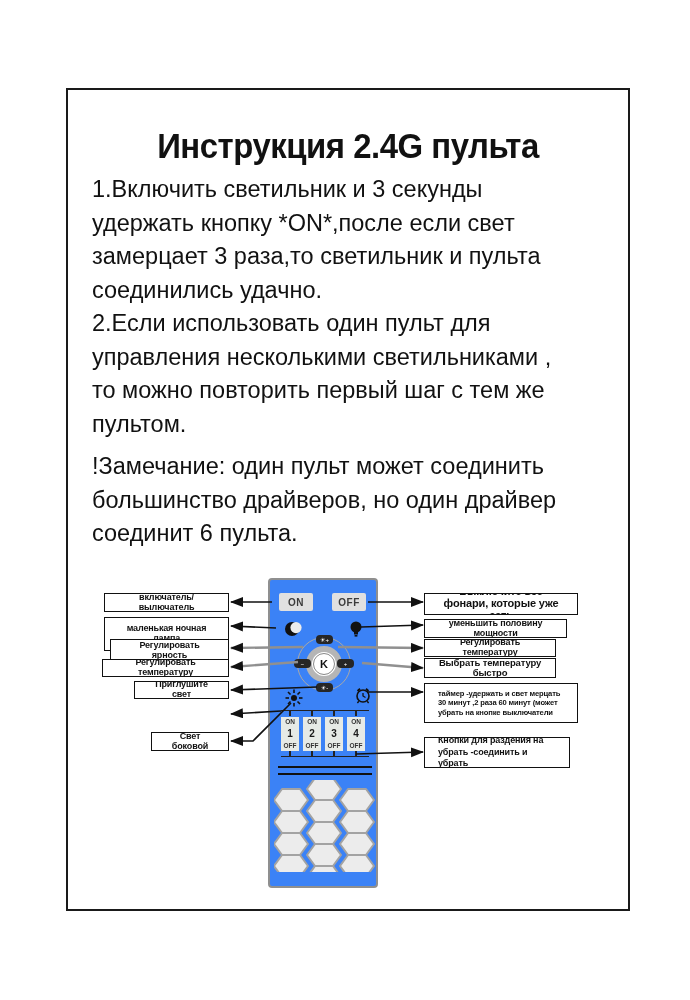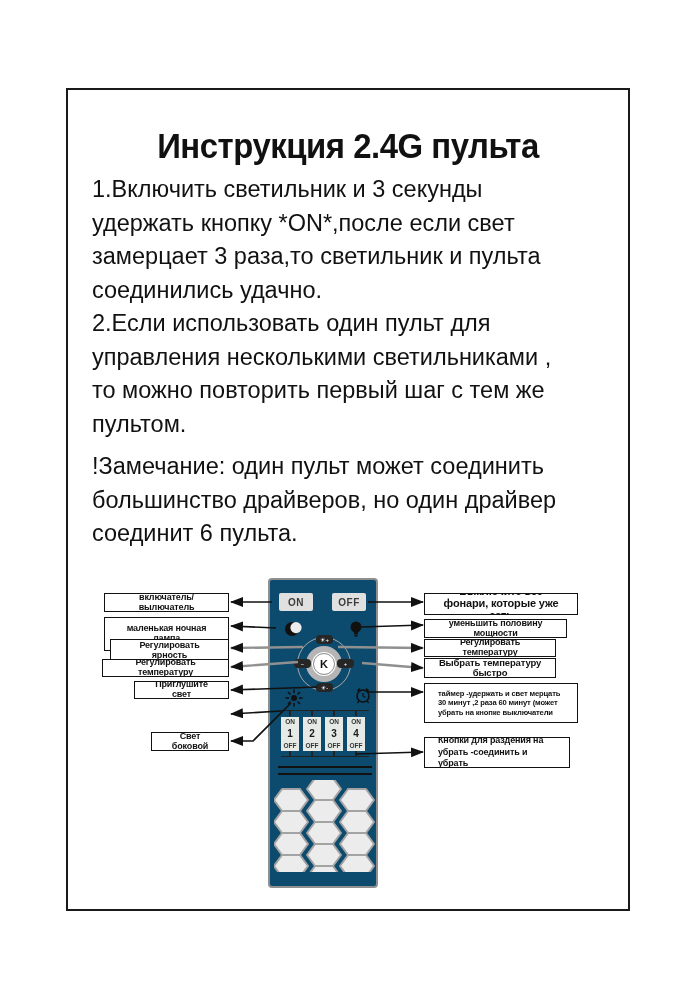--- a/index.html
+++ b/index.html
@@ -47,21 +47,21 @@
   .rl1{left:424px;top:18px;width:154px;height:22px;font-size:11px;}
   .rl2{left:424px;top:44px;width:143px;height:19px;}
   .rl3{left:424px;top:64px;width:132px;height:18px;}
   .rl4{left:424px;top:83px;width:132px;height:20px;font-size:9.5px;}
   .rl5{left:424px;top:108px;width:154px;height:40px;font-size:7.6px;white-space:normal;line-height:1.25;}
   .rl6{left:424px;top:162px;width:146px;height:31px;white-space:normal;line-height:1.3;}
 
   
   .remote{
     position:absolute;left:268px;top:3px;width:110px;height:310px;z-index:2;
-    background:#0c4a6e;border:2px solid #8f8f8f;border-radius:4px;box-sizing:border-box;
+    background:#3b82f6;border:2px solid #8f8f8f;border-radius:4px;box-sizing:border-box;
   }
   .rbtn{
     position:absolute;width:34px;height:18px;background:#e0e0e0;border-radius:2px;
     color:#3c3c3c;font-size:10px;font-weight:bold;letter-spacing:0.5px;
     display:flex;align-items:center;justify-content:center;
   }
   .rbtn.on{left:9px;top:13px;}
   .rbtn.off{left:62px;top:13px;}
   .ricon{position:absolute;width:20px;height:20px;}
   .moon{left:13px;top:39px;}

